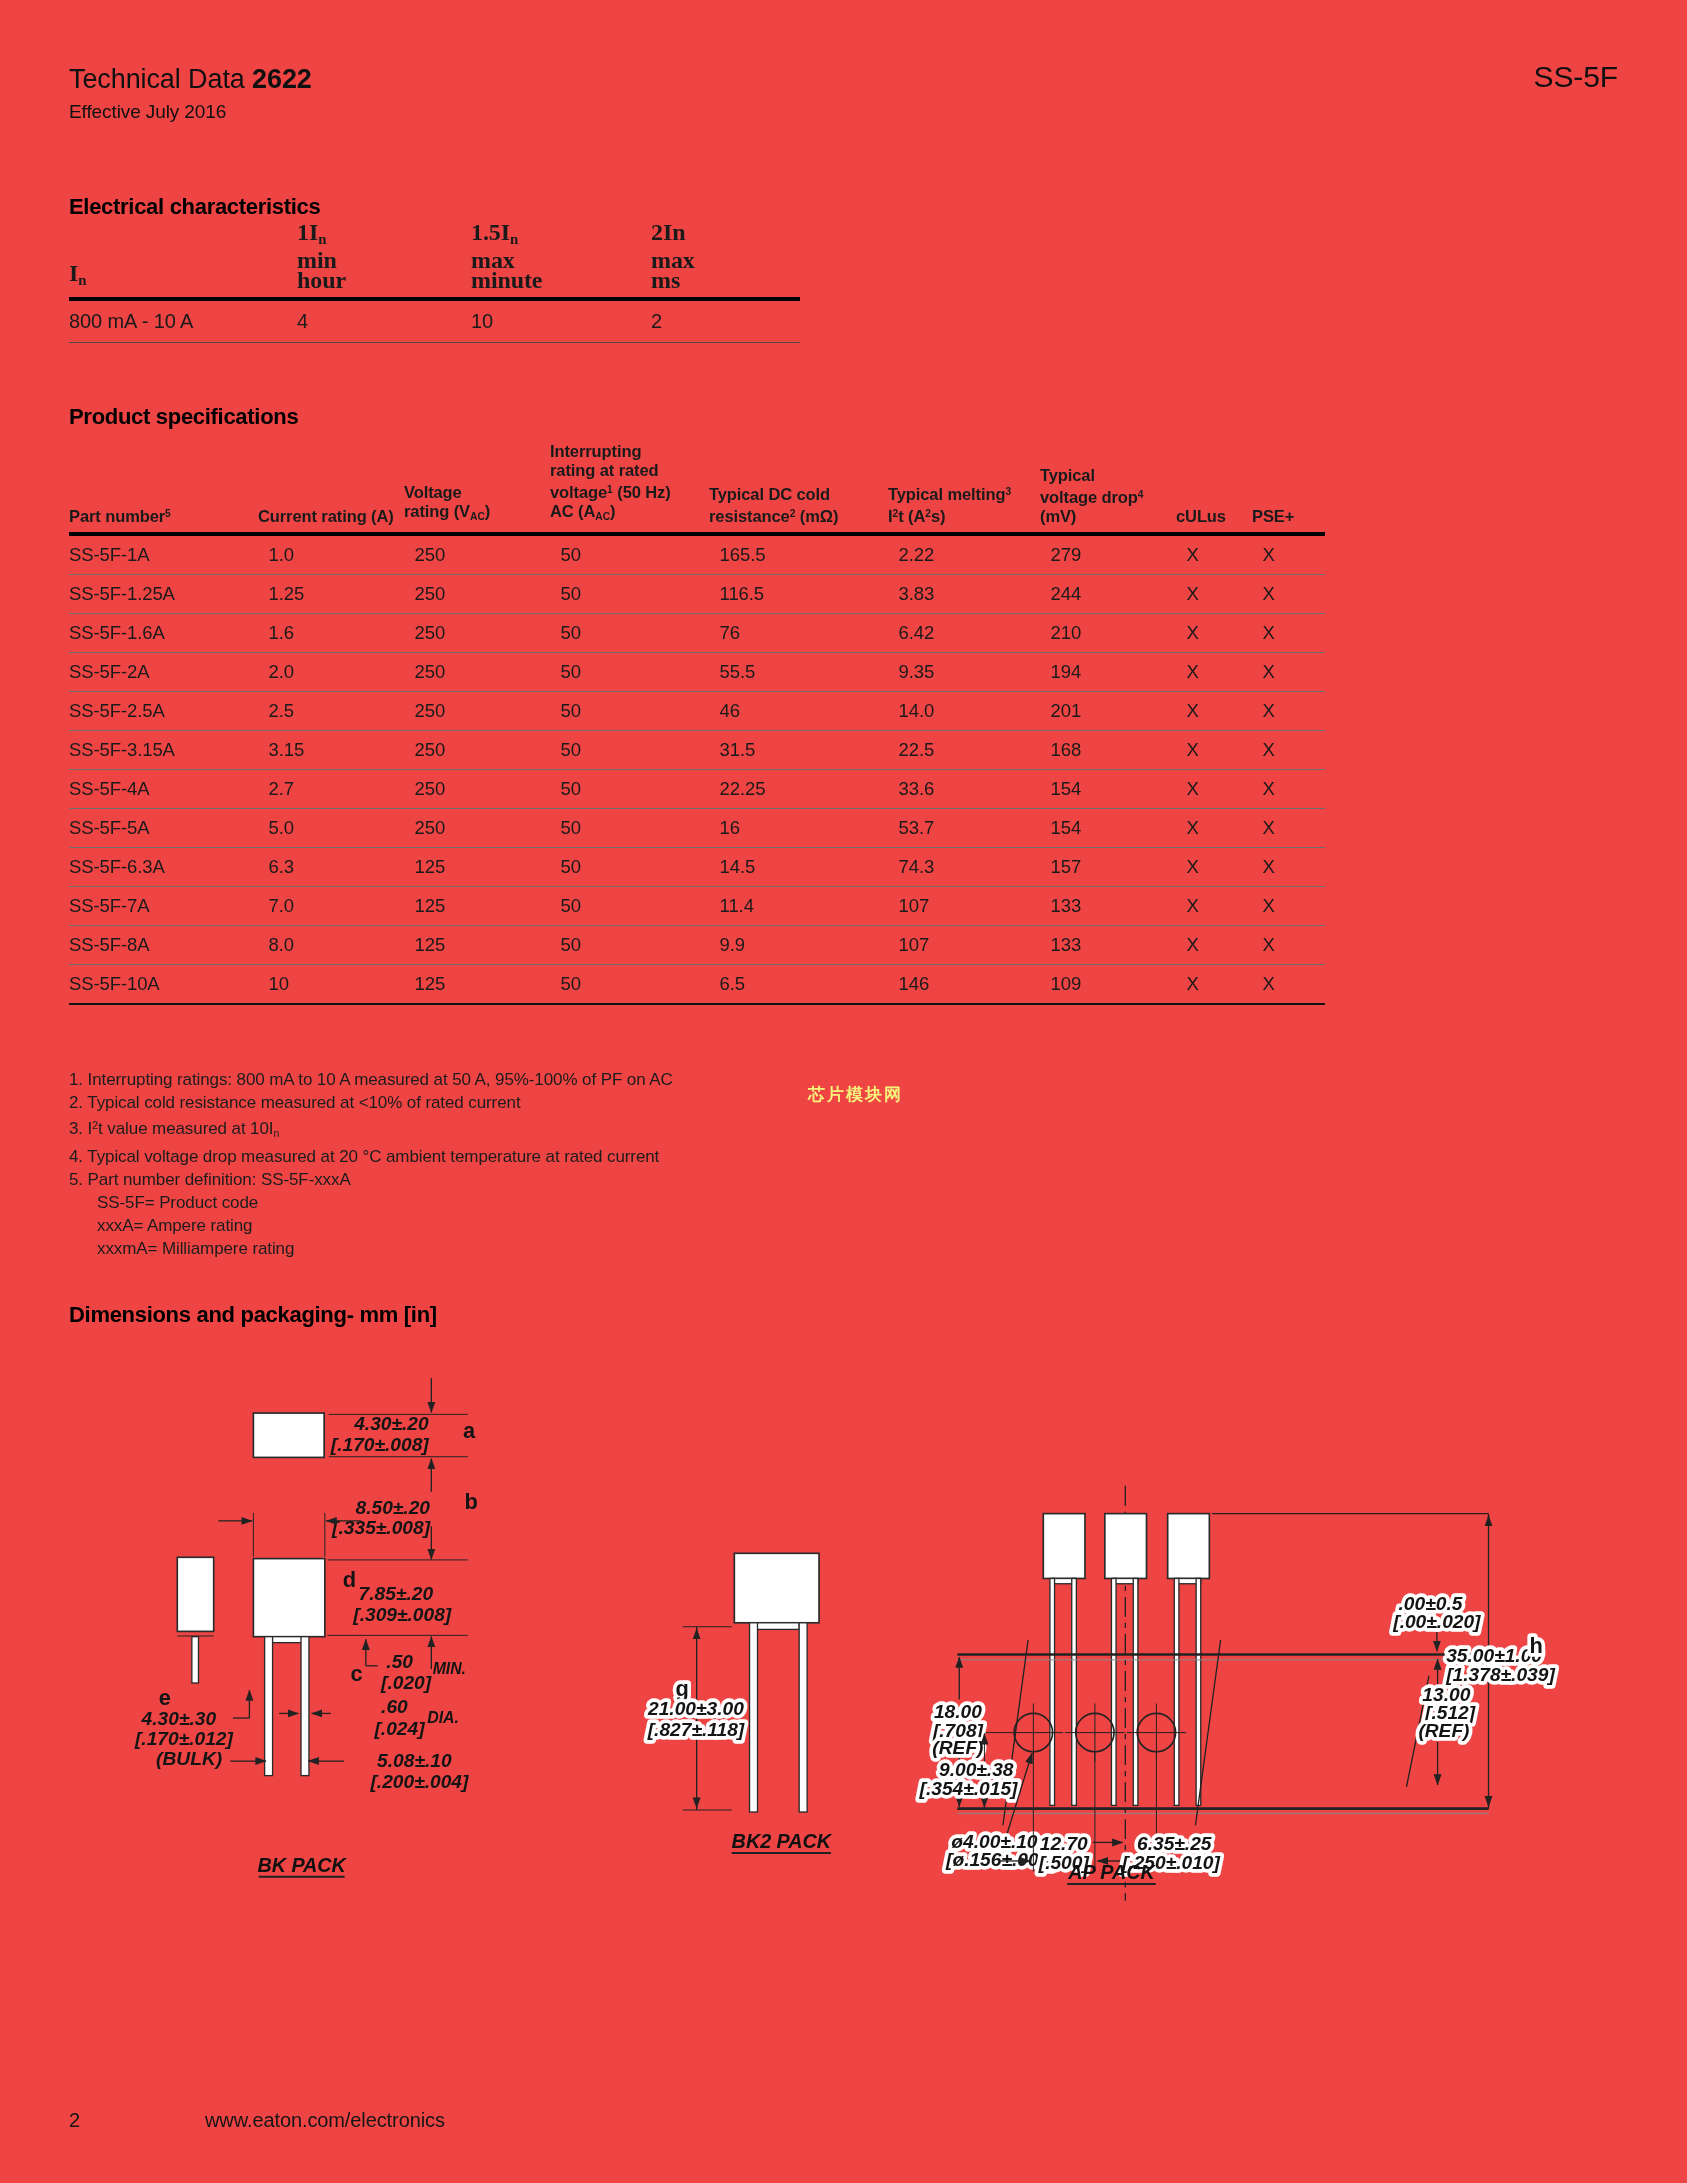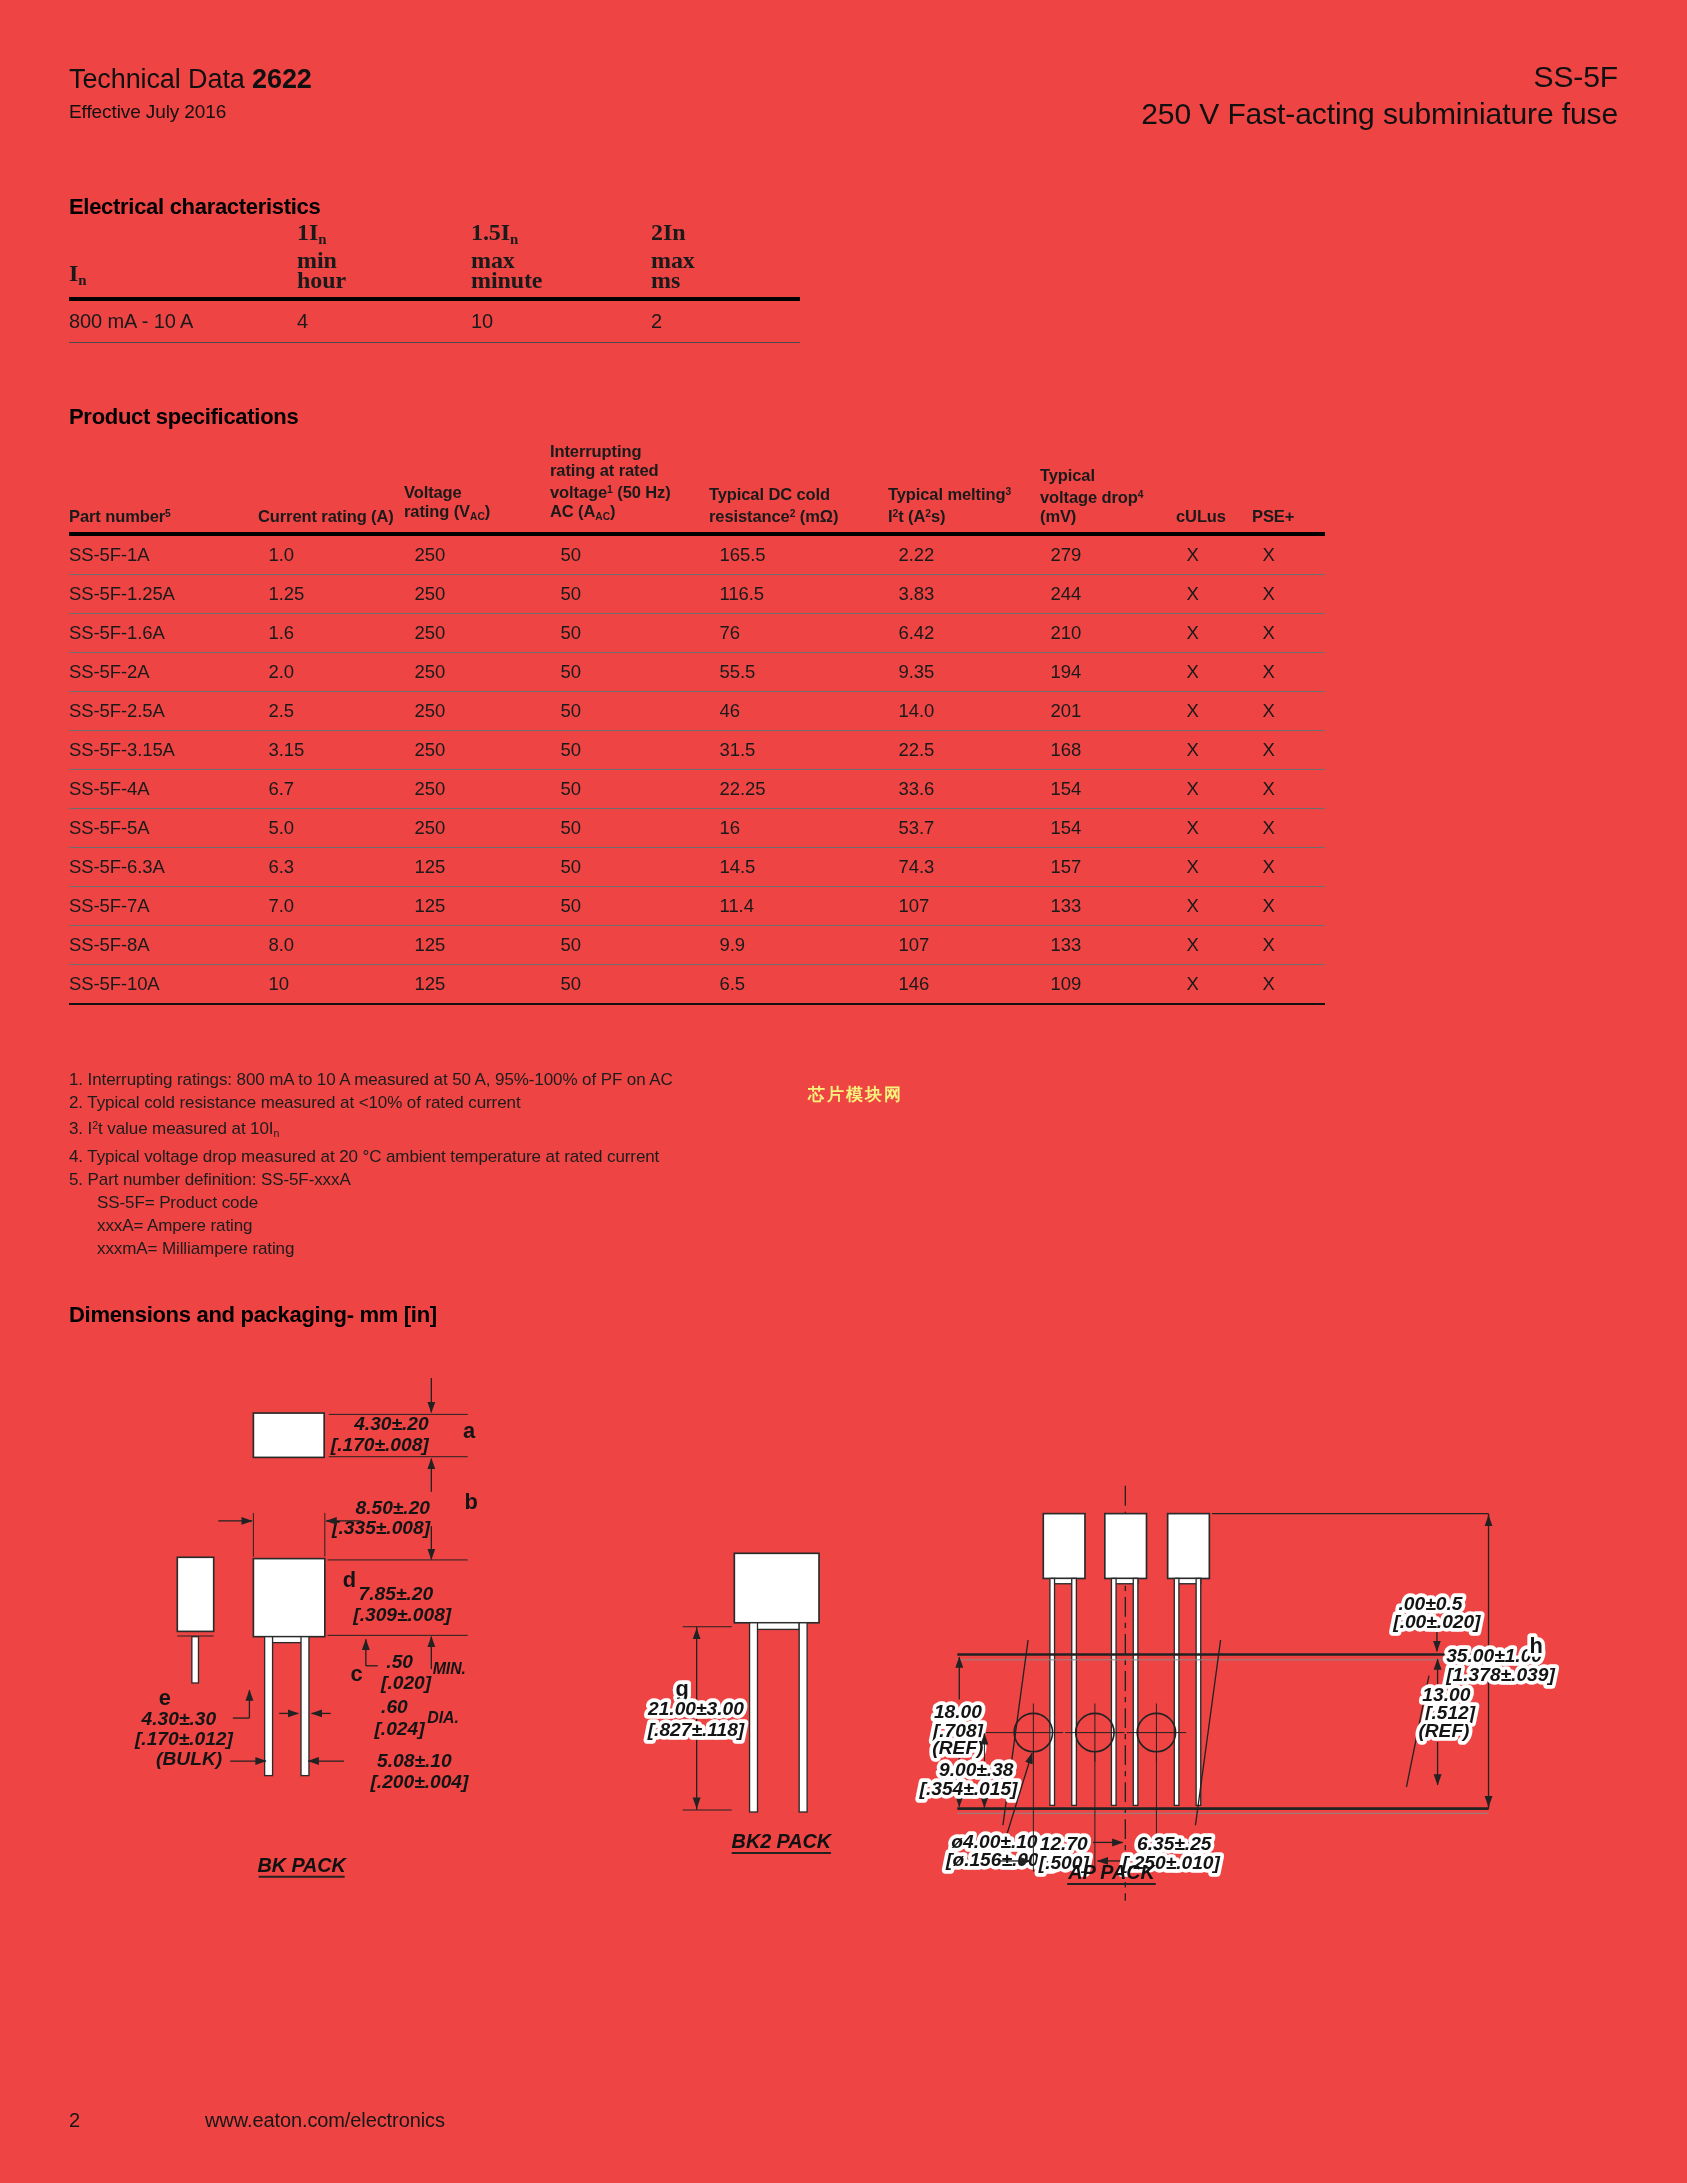--- a/index.html
+++ b/index.html
@@ -67,21 +67,20 @@
 <body>
 
 <div id="page">
 
   <div class="abs" id="hdr-left">
     <div class="doc-type"><span>Technical Data </span><span class="doc-num">2622</span></div>
     <div class="effective">Effective July 2016</div>
   </div>
   <div class="abs" id="hdr-right">
     <div class="product">SS-5F</div>
-    <div class="subtitle">250 V Fast-acting subminiature fuse</div>
   </div>
 
   <h2 class="sec" id="elec-title">Electrical characteristics</h2>
   <table id="elec-table">
     <colgroup>
         <col style="width:228px">
         <col style="width:174px">
         <col style="width:180px">
         <col style="width:149px">
       </colgroup>
@@ -222,21 +221,21 @@
         <td>250</td>
         <td>50</td>
         <td>31.5</td>
         <td>22.5</td>
         <td>168</td>
         <td>X</td>
         <td>X</td>
       </tr>
         <tr>
         <td class="part">SS-5F-4A</td>
-        <td>6.7</td>
+        <td>2.7</td>
         <td>250</td>
         <td>50</td>
         <td>22.25</td>
         <td>33.6</td>
         <td>154</td>
         <td>X</td>
         <td>X</td>
       </tr>
         <tr>
         <td class="part">SS-5F-5A</td>

